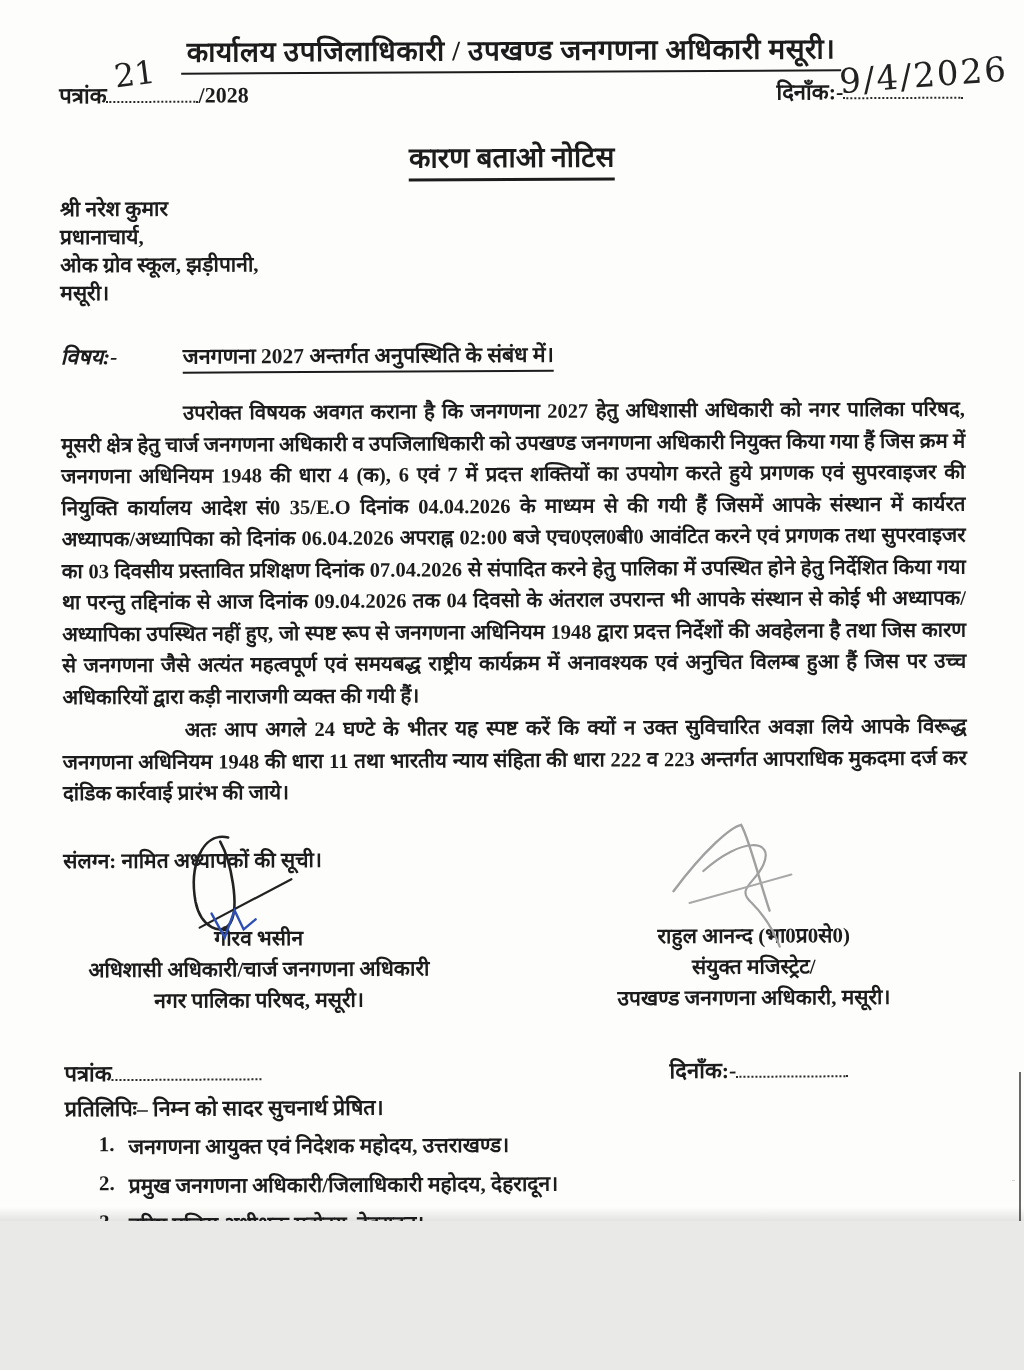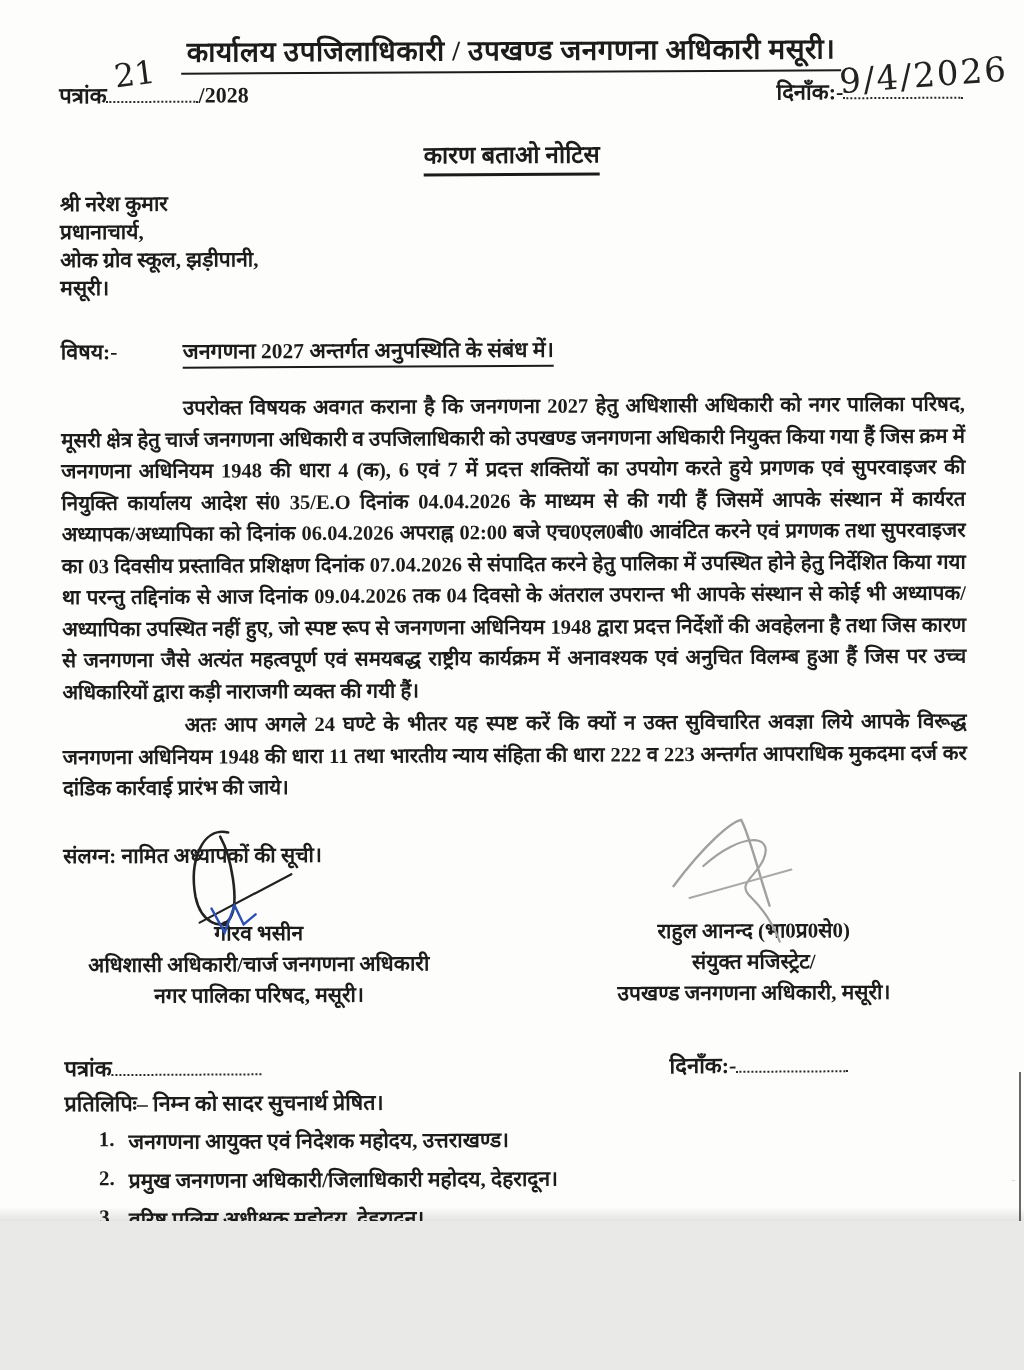--- a/index.html
+++ b/index.html
@@ -55,29 +55,29 @@
   }
   .hand-date {
     position: absolute; left: -4px; top: -22px;
     font-size: 34px; transform: rotate(-4deg);
     white-space: nowrap; letter-spacing: 2px;
   }
   
   .notice-title-wrap { text-align: center; margin-top: 30px; }
   .notice-title {
     display: inline-block;
-    font-size: 24px; font-weight: 700;
+    font-size: 28px; font-weight: 700;
     border-bottom: 3px solid #1c1c1c;
     padding-bottom: 3px;
   }
   
   .recipient { margin-top: 12px; font-size: 21px; font-weight: 600; line-height: 28px; }
   
   .subject-row { margin-top: 34px; display: flex; font-size: 21.5px; font-weight: 700; }
-  .subject-label { width: 122px; flex: none; }
+  .subject-label { width: 122px; flex: none; font-style: italic; }
   .subject-text { border-bottom: 2.5px solid #1c1c1c; padding-bottom: 2px; }
   
   .body-block { margin-top: 24px; }
   .body-block p {
     margin: 0;
     font-size: 20.5px; font-weight: 600;
     line-height: 31.5px;
     text-align: justify;
     text-indent: 122px;
   }

